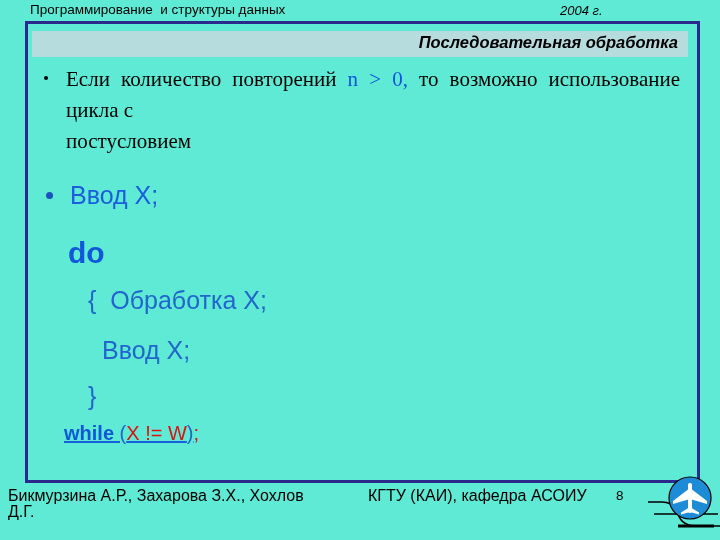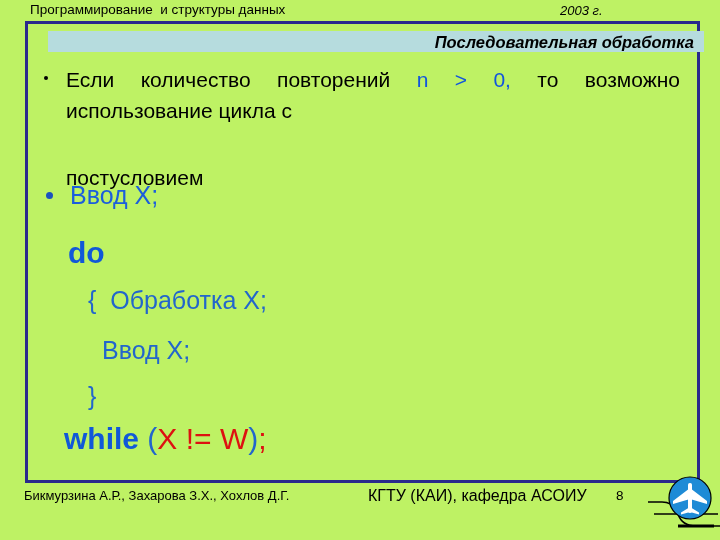--- a/index.html
+++ b/index.html
@@ -14,21 +14,21 @@
     overflow: hidden;
     position: relative;
   }
 
   
   #slide {
     position: absolute;
     left: 0; top: 0;
     width: 720px;
     height: 540px;
-    background: #bef264;
+    background: #5eead4;
   }
 
   
   .header-row {
     position: absolute;
     left: 0; top: 2px;
     width: 720px;
     height: 20px;
   }
   .header-course {
@@ -54,23 +54,23 @@
     width: 675px;
     height: 462px;
     border: 3px solid #2A2A8C;
     box-sizing: border-box;
     background: transparent;
   }
 
   
   .title-band {
     position: absolute;
-    left: 48px; top: 31px;
+    left: 32px; top: 31px;
     width: 656px;
-    height: 21px;
+    height: 26px;
     background: #B6DCDE;
   }
   .title-text {
     position: absolute;
     right: 10px;
     top: 2px;
     font-size: 16.5px;
     font-style: italic;
     font-weight: bold;
     color: #000000;
@@ -83,39 +83,39 @@
     left: 36px; top: 64px;
     width: 660px;
     height: 410px;
   }
 
   
   .bullet-1 {
     position: absolute;
     left: 0px; top: 0px;
     width: 644px;
+    font-family: Liberation Serif, serif;
   }
   .bullet-1 .b-dot {
     position: absolute;
     left: 8px; top: 12px;
     width: 4px; height: 4px;
     border-radius: 50%;
     background: #000000;
   }
   .bullet-1 .b-text {
     margin-left: 30px;
     font-size: 21px;
     line-height: 31px;
     color: #000000;
     text-align: justify;
     text-justify: inter-word;
   }
   .bullet-1 .b-text .lastline {
     text-align: left;
-    margin-top: 36px;
   }
   .code-blue { color: #1155DD; }
 
   
   .bullet-2 {
     position: absolute;
     left: 0px; top: 114px;
     width: 500px;
   }
   .bullet-2 .b-dot {
@@ -157,42 +157,43 @@
     font-size: 25px;
     color: #2266CC;
   }
   .line-close {
     left: 52px; top: 318px;
     font-size: 25px;
     color: #2266CC;
   }
   .line-while {
     left: 28px; top: 358px;
-    font-size: 30px;
+    font-size: 20px;
+    text-decoration: underline;
   }
   .kw-while {
     font-weight: bold;
     color: #1158D8;
   }
   .paren { color: #2266CC; }
   .cond-red { color: #DD1111; }
   .semi-red { color: #DD1111; }
 
   
   .footer {
     position: absolute;
     left: 0; top: 486px;
     width: 720px;
     height: 54px;
   }
   .footer-authors {
     position: absolute;
-    left: 24px; top: 2px;
+    left: 8px; top: 2px;
     width: 300px;
-    font-size: 13px;
+    font-size: 16px;
     line-height: 16px;
     color: #000000;
   }
   .footer-dept {
     position: absolute;
     left: 368px; top: 2px;
     width: 230px;
     font-size: 16px;
     line-height: 16px;
     color: #000000;
@@ -213,21 +214,21 @@
   }
   .logo svg { display:block; }
 </style>
 </head>
 <body>
 
 <div id="slide">
 
   <div class="header-row">
     <div class="header-course">Программирование  и структуры данных</div>
-    <div class="header-year">2003 г.</div>
+    <div class="header-year">2004 г.</div>
   </div>
 
   <div class="frame"></div>
 
   <div class="title-band">
     <div class="title-text">Последовательная обработка</div>
   </div>
 
   <div class="body-area">
 

